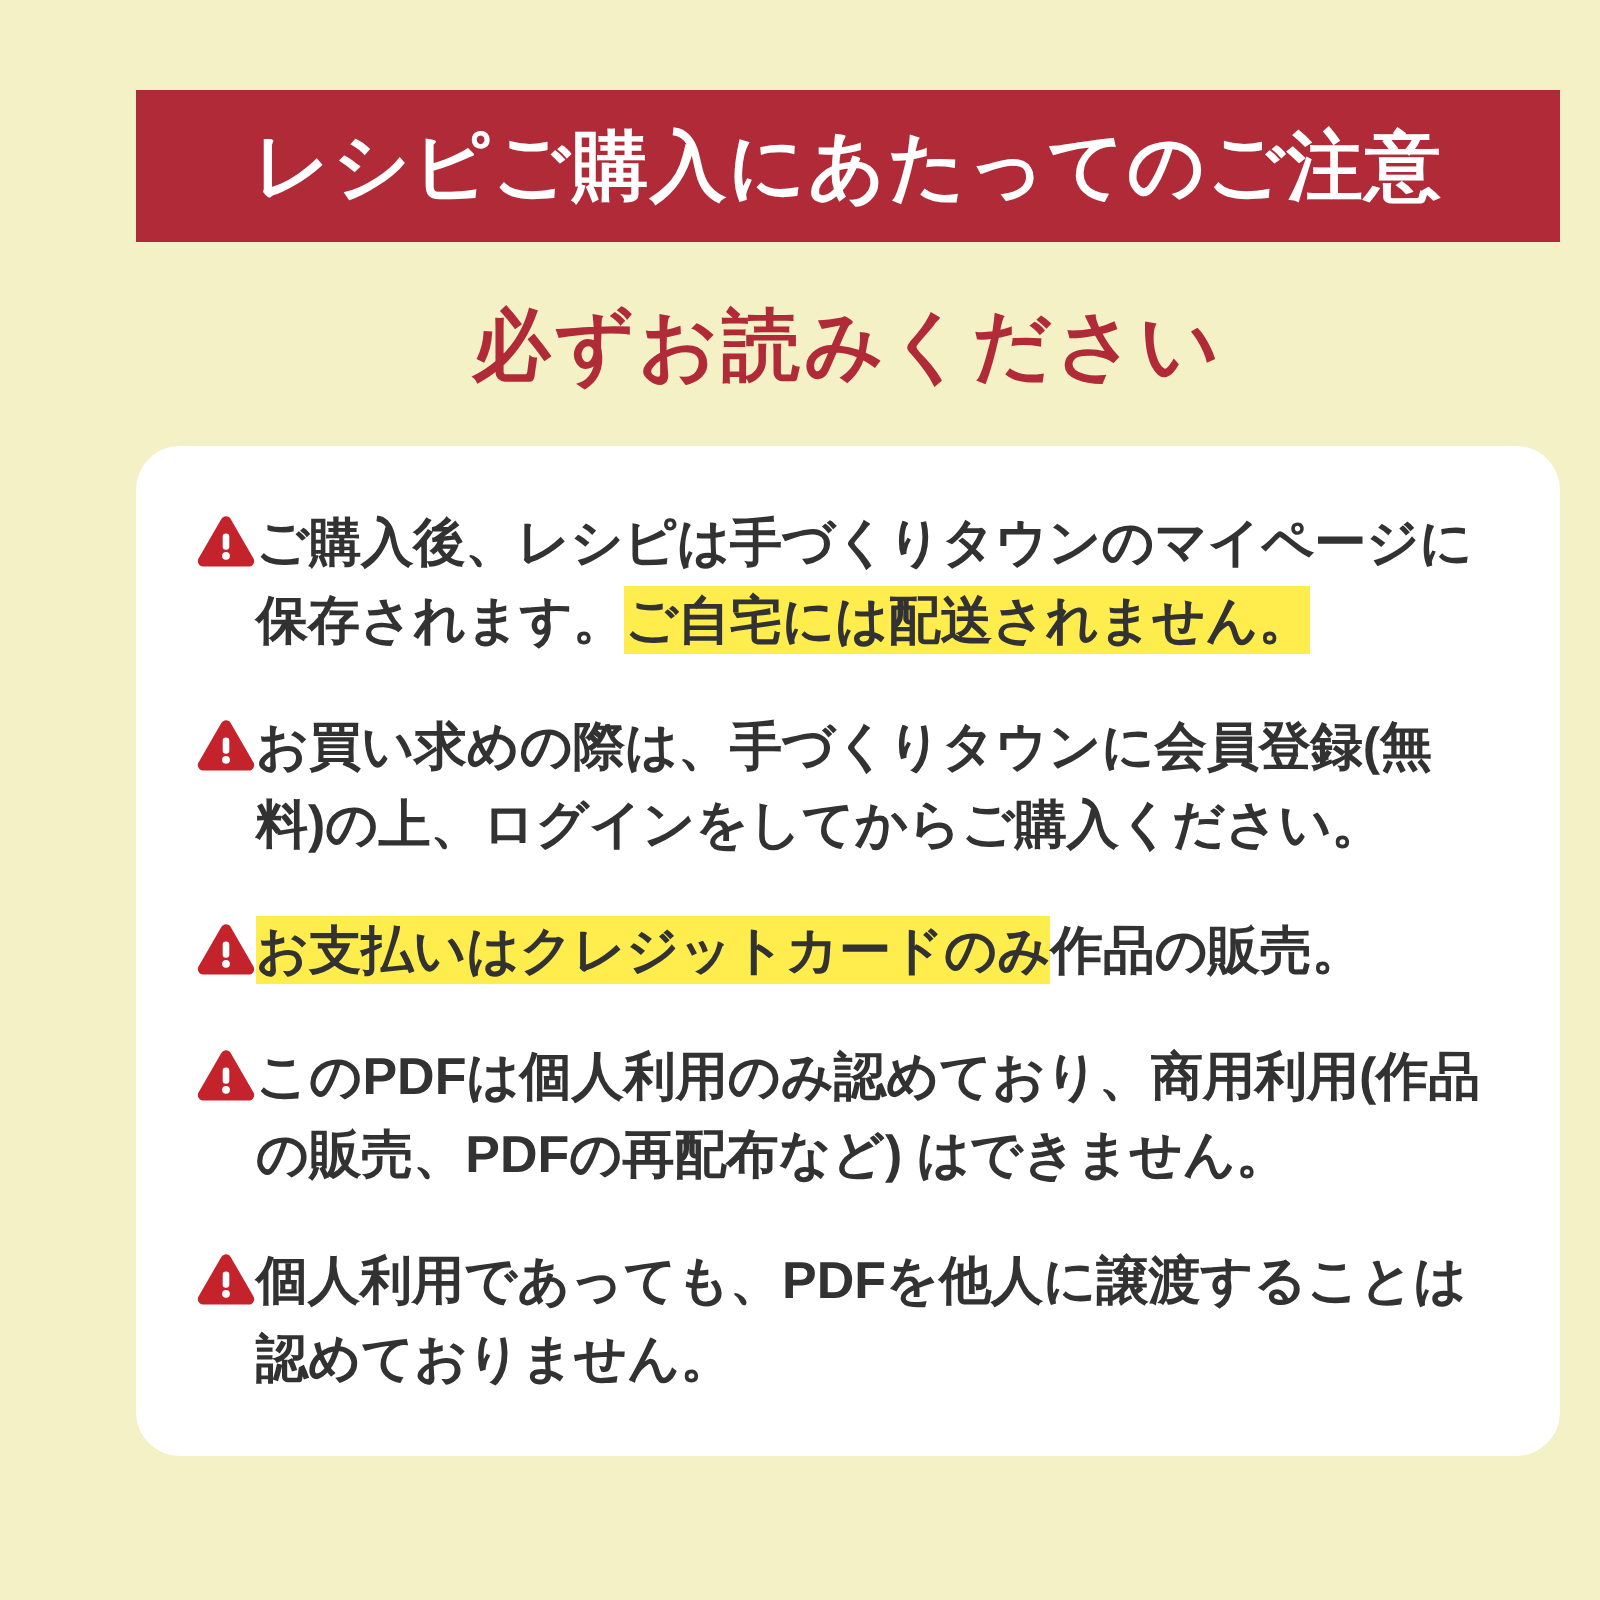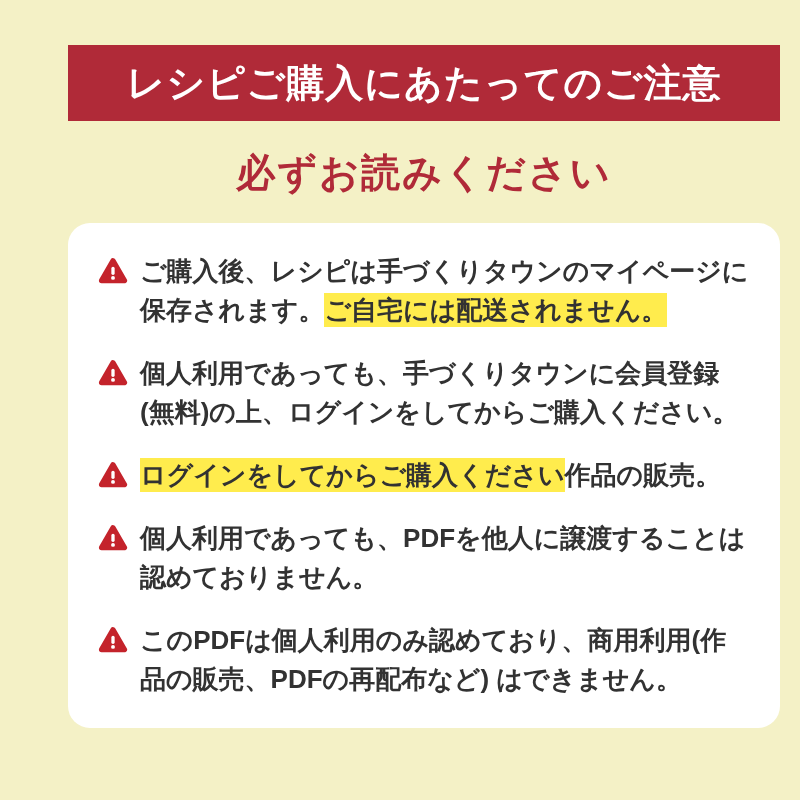--- a/index.html
+++ b/index.html
@@ -44,21 +44,20 @@
   }
   .notice-list {
     list-style: none;
     display: flex;
     flex-direction: column;
     gap: 24px;
   }
   .notice-item {
     display: flex;
     align-items: flex-start;
-    gap: 12px;
   }
   .icon {
     flex: 0 0 30px;
     width: 30px;
     height: 30px;
     margin-top: 4px;
   }
   .icon svg { width: 30px; height: 30px; display: block; }
   .text {
     font-size: 26px;
@@ -96,51 +95,51 @@
   </li>
 
   <li class="notice-item">
     <span class="icon">
       <svg viewBox="0 0 100 100" aria-hidden="true">
         <path d="M50 16 L88 82 L12 82 Z" fill="var(--icon-red, #c4232b)" stroke="var(--icon-red, #c4232b)" stroke-width="18" stroke-linejoin="round"></path>
         <rect x="44.5" y="36" width="11" height="27" rx="5.5" fill="#ffffff"></rect>
         <circle cx="50" cy="73" r="6.5" fill="#ffffff"></circle>
       </svg>
     </span>
-    <p class="text"><span>個人利用であっても、手づくりタウンに会員登録(無料)の上、ログインをしてからご購入ください。</span></p>
+    <p class="text"><span>お買い求めの際は、手づくりタウンに会員登録(無料)の上、ログインをしてからご購入ください。</span></p>
   </li>
 
   <li class="notice-item">
     <span class="icon">
       <svg viewBox="0 0 100 100" aria-hidden="true">
         <path d="M50 16 L88 82 L12 82 Z" fill="var(--icon-red, #c4232b)" stroke="var(--icon-red, #c4232b)" stroke-width="18" stroke-linejoin="round"></path>
         <rect x="44.5" y="36" width="11" height="27" rx="5.5" fill="#ffffff"></rect>
         <circle cx="50" cy="73" r="6.5" fill="#ffffff"></circle>
       </svg>
     </span>
-    <p class="text"><span class="highlight">ログインをしてからご購入ください</span><span>作品の販売。</span></p>
+    <p class="text"><span class="highlight">お支払いはクレジットカードのみ</span><span>作品の販売。</span></p>
   </li>
 
 
   <li class="notice-item">
     <span class="icon">
       <svg viewBox="0 0 100 100" aria-hidden="true">
         <path d="M50 16 L88 82 L12 82 Z" fill="var(--icon-red, #c4232b)" stroke="var(--icon-red, #c4232b)" stroke-width="18" stroke-linejoin="round"></path>
         <rect x="44.5" y="36" width="11" height="27" rx="5.5" fill="#ffffff"></rect>
         <circle cx="50" cy="73" r="6.5" fill="#ffffff"></circle>
       </svg>
     </span>
-    <p class="text"><span>個人利用であっても、PDFを他人に譲渡することは認めておりません。</span></p>
+    <p class="text"><span>このPDFは個人利用のみ認めており、商用利用(作品の販売、PDFの再配布など) はできません。</span></p>
   </li>
 
   <li class="notice-item">
     <span class="icon">
       <svg viewBox="0 0 100 100" aria-hidden="true">
         <path d="M50 16 L88 82 L12 82 Z" fill="var(--icon-red, #c4232b)" stroke="var(--icon-red, #c4232b)" stroke-width="18" stroke-linejoin="round"></path>
         <rect x="44.5" y="36" width="11" height="27" rx="5.5" fill="#ffffff"></rect>
         <circle cx="50" cy="73" r="6.5" fill="#ffffff"></circle>
       </svg>
     </span>
-    <p class="text"><span>このPDFは個人利用のみ認めており、商用利用(作品の販売、PDFの再配布など) はできません。</span></p>
+    <p class="text"><span>個人利用であっても、PDFを他人に譲渡することは認めておりません。</span></p>
   </li>
 </ul>
   </section>
 </div>
 
 </body></html>

